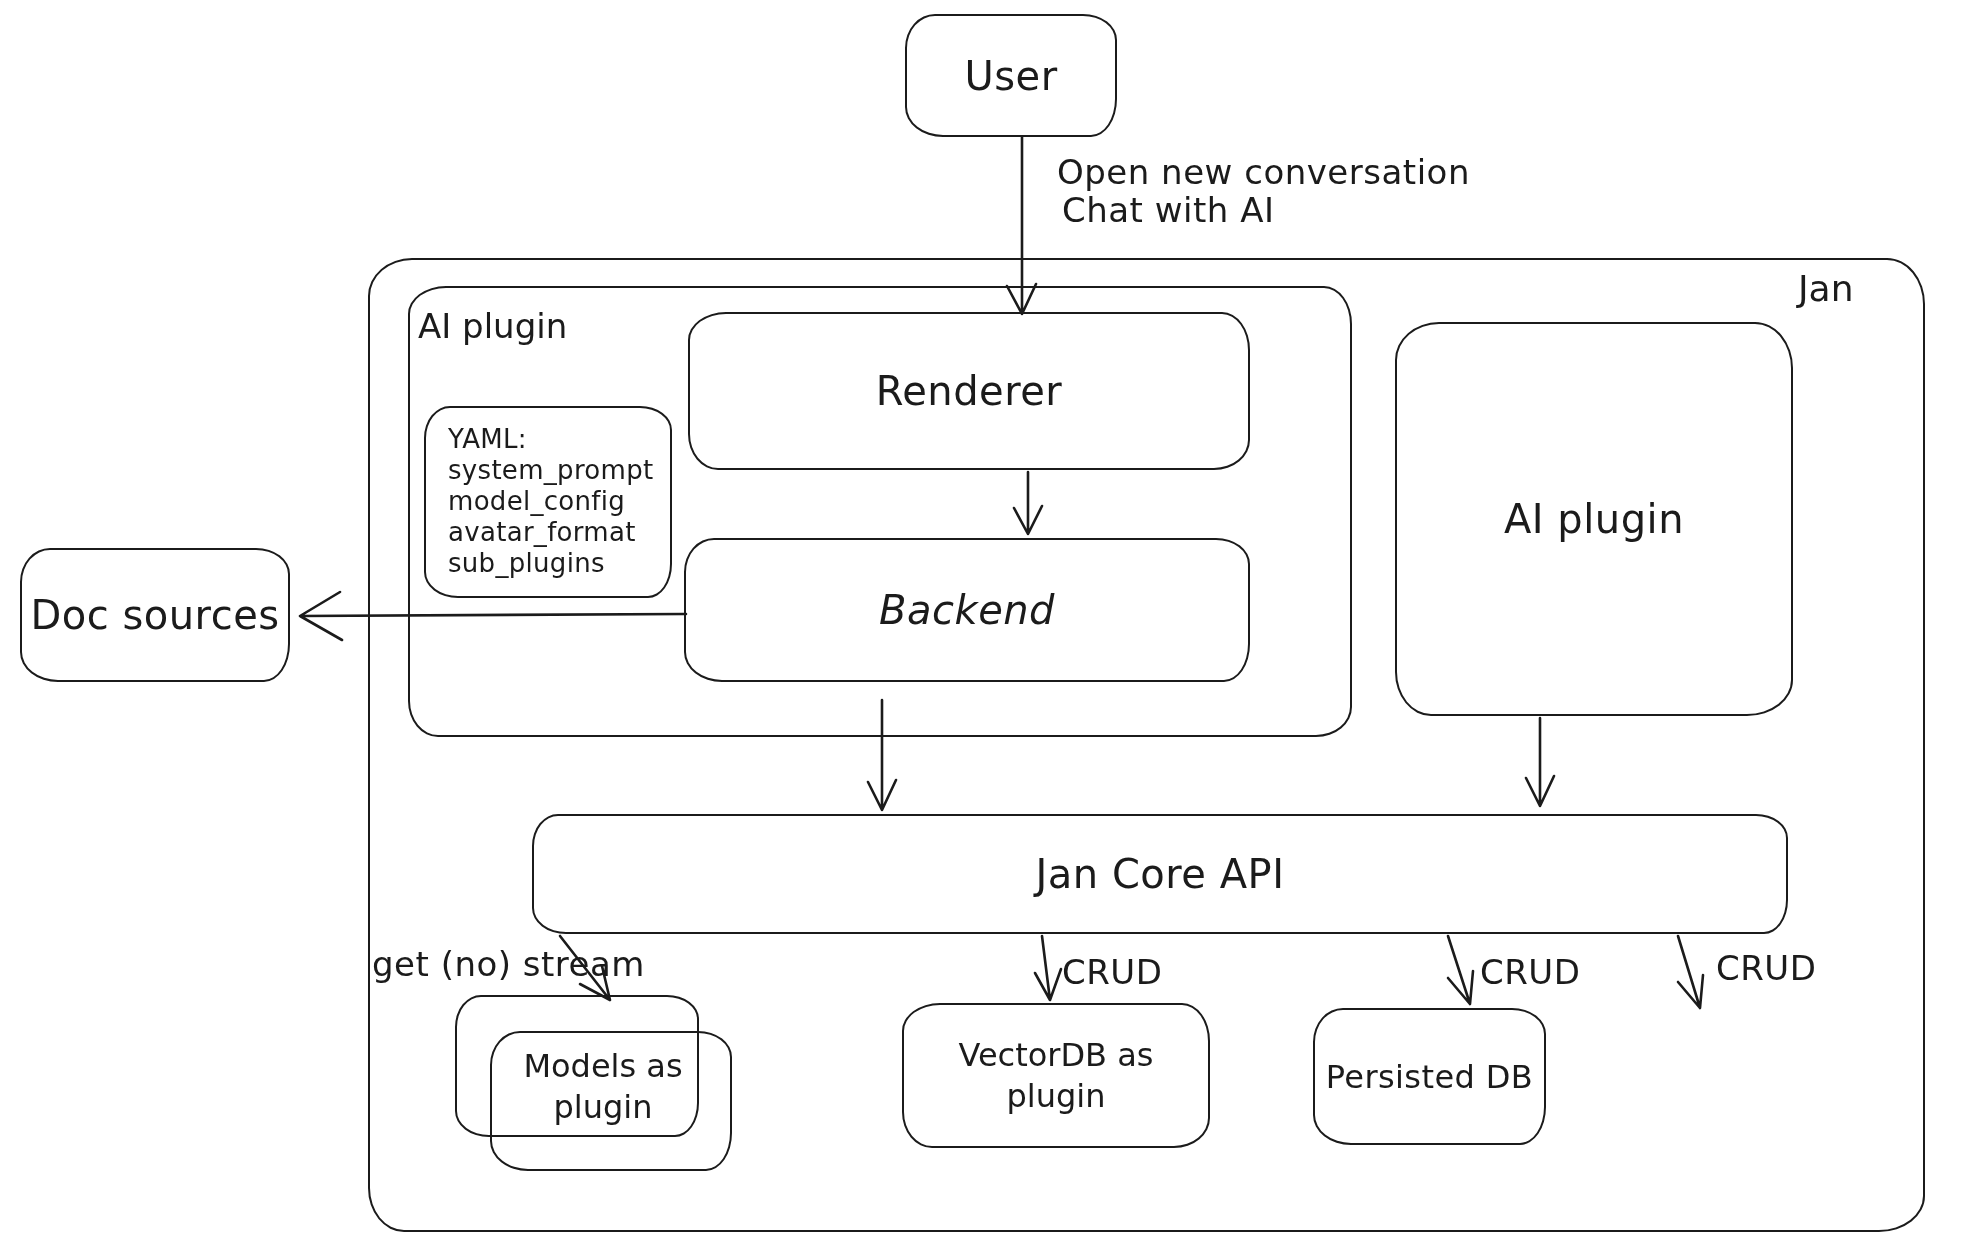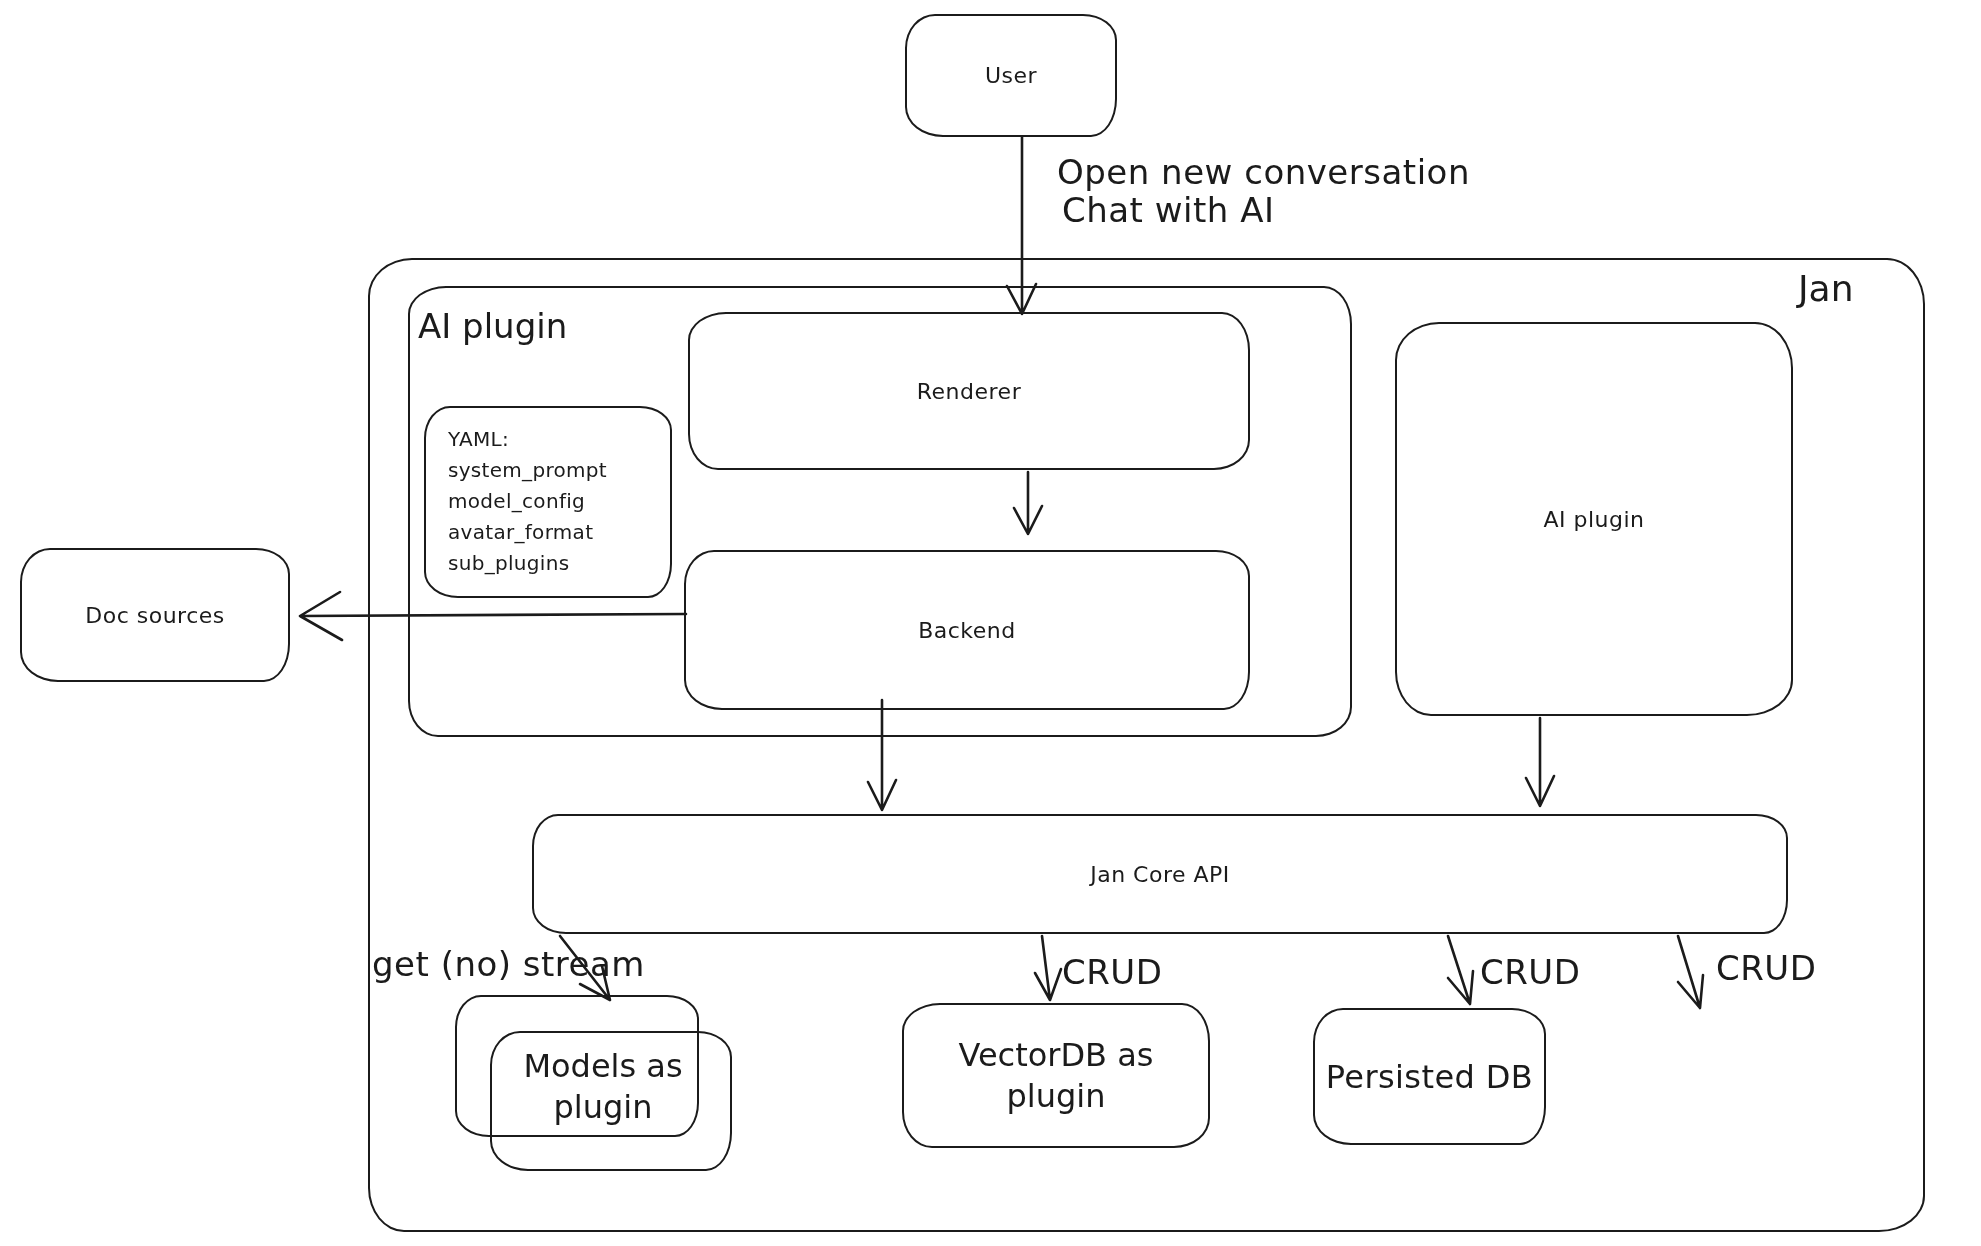--- a/index.html
+++ b/index.html
@@ -21,44 +21,44 @@
     border:2.6px solid var(--stroke);
     background:transparent;
     display:flex;align-items:center;justify-content:center;
     text-align:center;
   }
   
   .sk1{border-radius:30px 34px 26px 38px / 34px 26px 38px 30px;}
   .sk2{border-radius:38px 28px 36px 30px / 28px 38px 30px 36px;}
   .sk3{border-radius:26px 32px 24px 34px / 32px 24px 34px 26px;}
   .sk4{border-radius:44px 38px 46px 36px / 38px 46px 36px 44px;}
-  .lbl{font-size:22px;letter-spacing:.5px;white-space:nowrap;text-align:right;}
+  .lbl{font-size:40px;letter-spacing:.5px;white-space:nowrap;text-align:right;}
   .lbl-sm{font-size:32px;letter-spacing:.4px;}
   .floating{position:absolute;z-index:3;font-size:34px;letter-spacing:.5px;white-space:nowrap;}
 
   
   #user        {left:905px;  top:14px;   width:212px;  height:123px;}
   #jan         {left:368px;  top:258px;  width:1557px; height:974px;}
   #aiplugin-group{left:408px;top:286px;  width:944px;  height:451px;}
   #yaml-note   {left:424px;  top:406px;  width:248px;  height:192px; align-items:flex-start;justify-content:flex-start;}
   #renderer    {left:688px;  top:312px;  width:562px;  height:158px;}
-  #backend     {left:684px;  top:550px;  width:566px;  height:160px;}
+  #backend     {left:684px;  top:538px;  width:566px;  height:144px;font-style:italic;}
   #doc-sources {left:20px;   top:548px;  width:270px;  height:134px;}
   #aiplugin-right{left:1395px;top:322px; width:398px;  height:394px;}
   #jan-core-api{left:508px;  top:814px;  width:1256px; height:120px;margin-left:24px;}
   #models-back {left:455px;  top:995px;  width:244px;  height:142px;}
   #models-front{left:490px;  top:1031px; width:242px;  height:140px;}
   #vectordb    {left:902px;  top:1003px; width:308px;  height:145px; padding:8px 30px;}
   #persisted-db{left:1313px; top:1008px; width:233px;  height:137px;}
   #persisted-fs{left:1570px; top:1013px; width:233px;  height:136px;}
 
   #jan-label{position:absolute;z-index:3;left:1798px;top:268px;font-size:36px;}
   #aiplugin-group-label{position:absolute;z-index:3;left:418px;top:306px;font-size:34px;}
 
-  #yaml-note .note-line{font-size:20px;line-height:31px;letter-spacing:.3px;text-align:left;}
+  #yaml-note .note-line{font-size:26px;line-height:31px;letter-spacing:.3px;text-align:left;}
   #yaml-note .note-inner{padding:16px 0 0 22px;}
 
   #edge-label-line1{left:1036px;top:152px;margin-left:21px;}
   #edge-label-line2{left:1034px;top:190px;margin-left:28px;}
   #lbl-get-stream {left:372px; top:944px;}
   #lbl-crud-vdb   {left:1062px;top:952px;}
   #lbl-crud-db    {left:1480px;top:952px;}
   #lbl-crud-fs    {left:1716px;top:948px;}
 
   #models-text{

